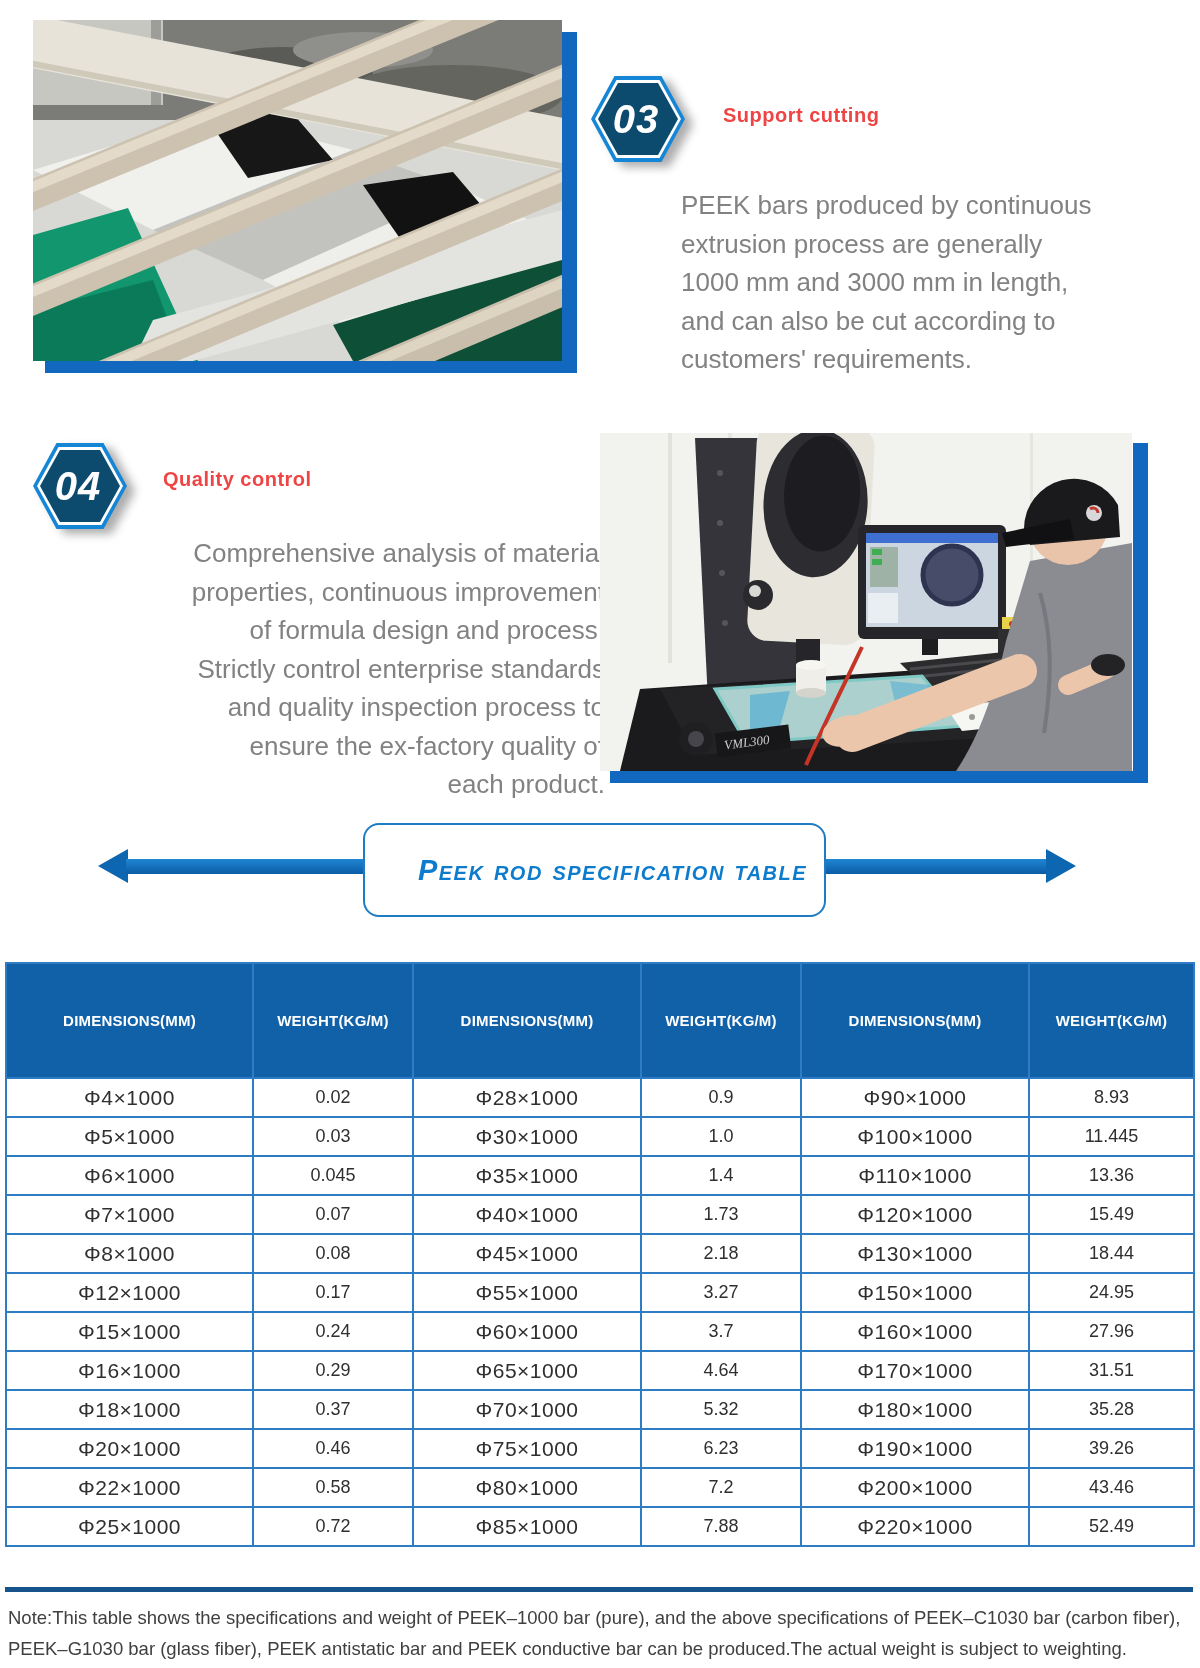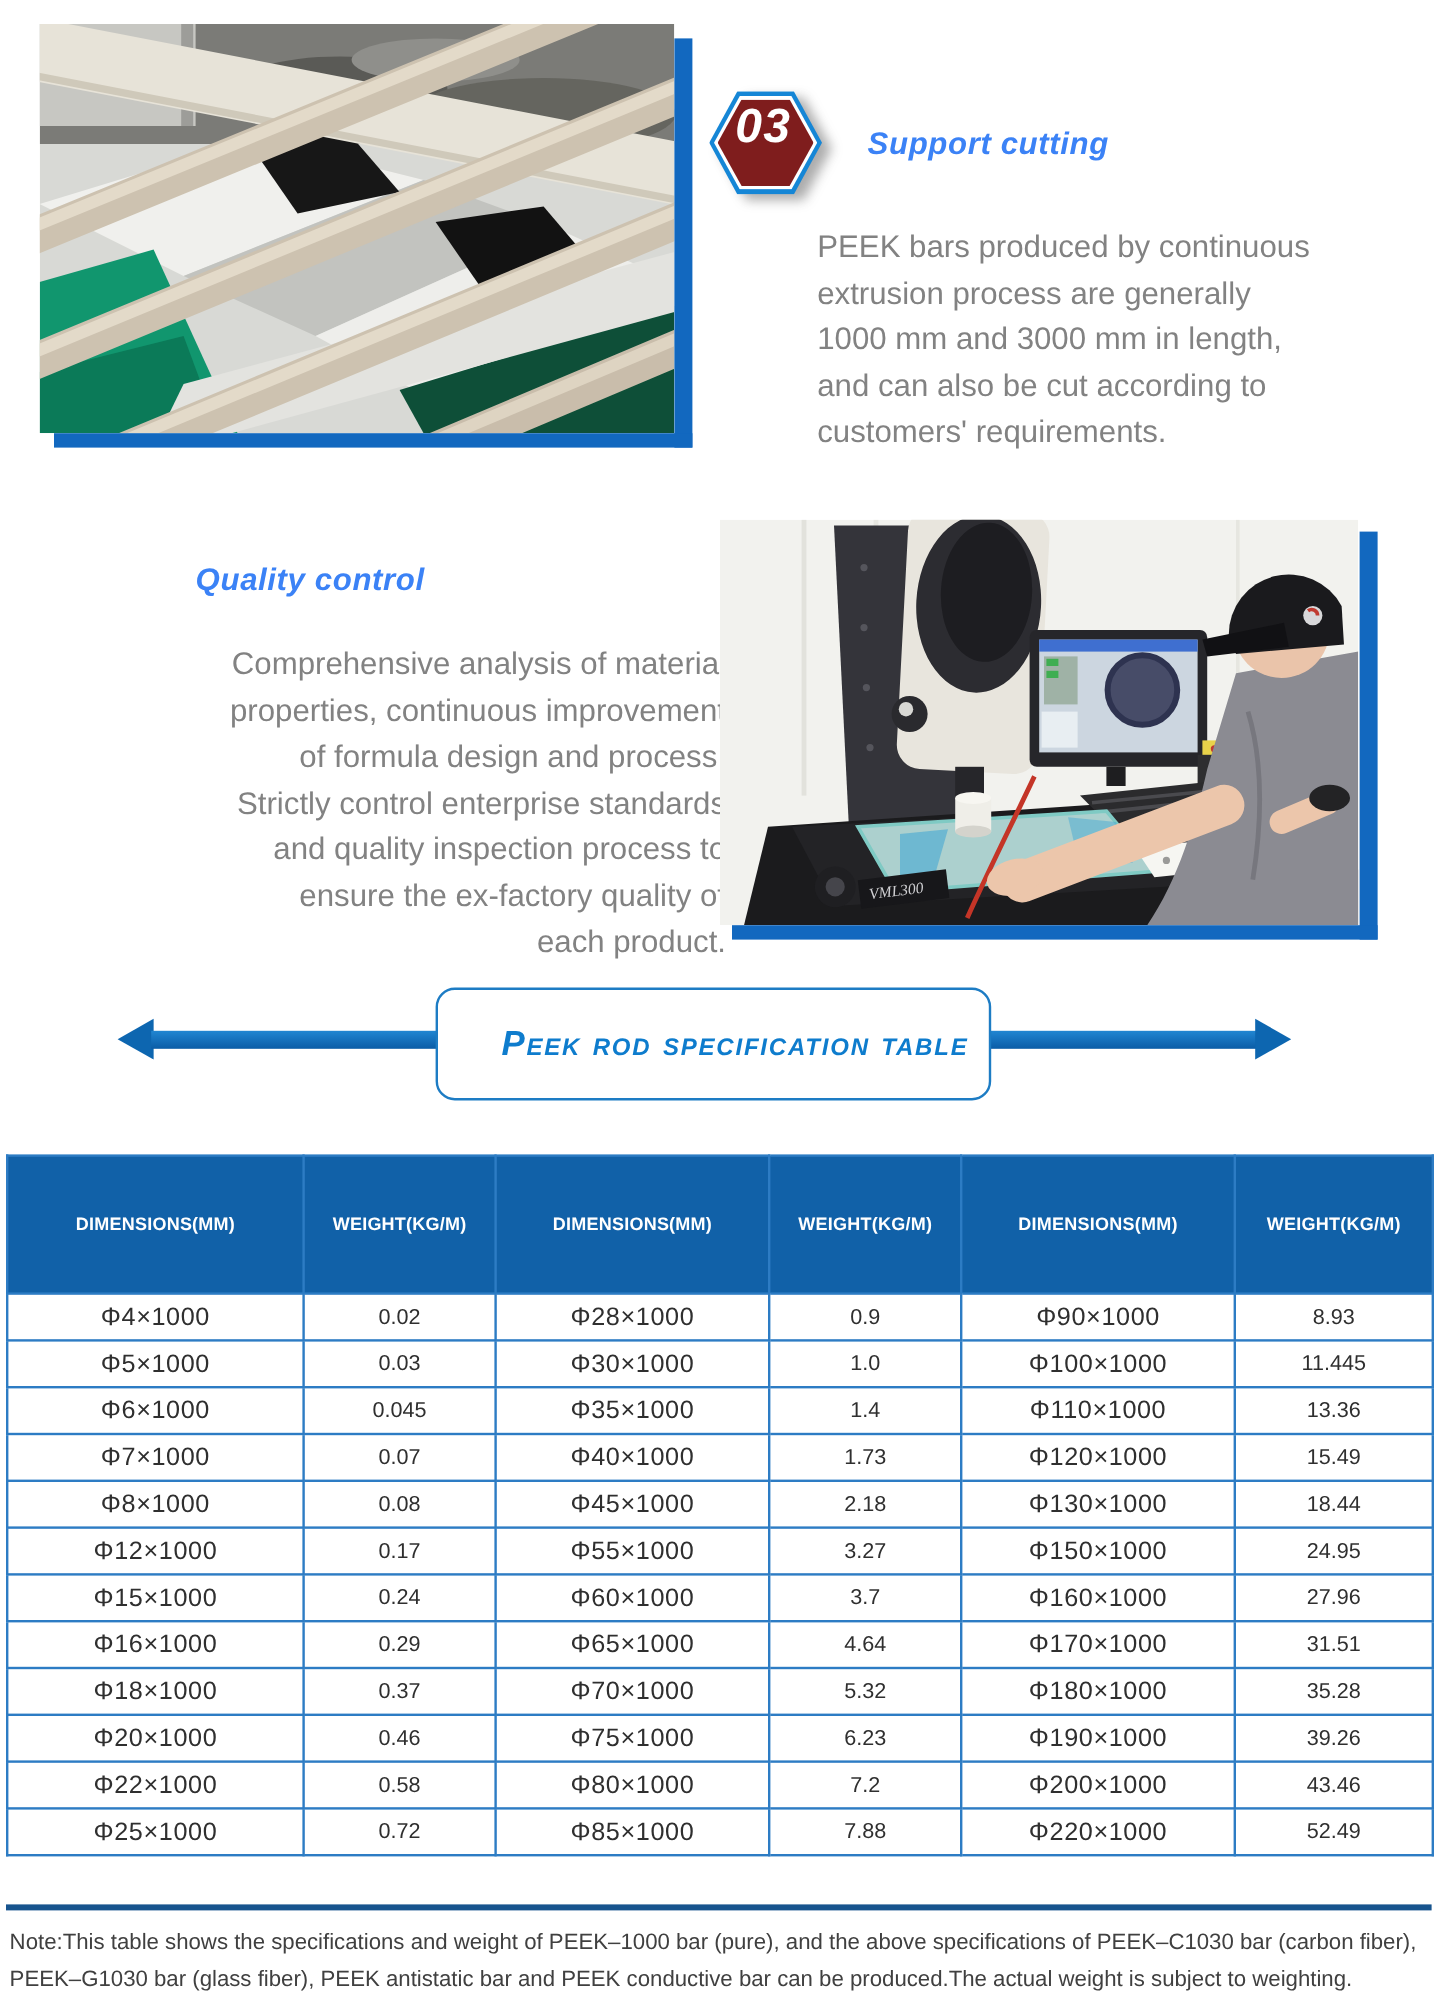--- a/index.html
+++ b/index.html
@@ -11,24 +11,24 @@
   
   .photo{position:absolute;overflow:hidden;}
   .photo svg{display:block;width:100%;height:100%;}
   .frame-bar{position:absolute;background:#1268bf;}
 
   
   .badge{position:absolute;width:94px;height:86px;filter:drop-shadow(8px 5px 5px rgba(70,70,70,.45));}
   .hexclip{clip-path:polygon(0% 50%,25% 0%,75% 0%,100% 50%,75% 100%,25% 100%);}
   .badge .h1{position:absolute;inset:0;background:#1586d6;}
   .badge .h2{position:absolute;inset:4px;background:#ffffff;}
-  .badge .h3{position:absolute;inset:7px;background:#7f1d1d;display:flex;align-items:flex-start;justify-content:center;}
+  .badge .h3{position:absolute;inset:7px;background:#0c4a6e;display:flex;align-items:center;justify-content:center;}
   .badge .num{color:#ffffff;font-weight:bold;font-style:italic;font-size:40px;letter-spacing:1px;transform:translateX(-2px);}
 
-  .section-title{position:absolute;color:#3b82f6;font-weight:bold;font-size:26px;letter-spacing:0.5px;font-style:italic;}
+  .section-title{position:absolute;color:#ef4444;font-weight:bold;font-size:20px;letter-spacing:0.5px;}
   .section-para{position:absolute;color:#828282;font-size:26px;line-height:38.5px;white-space:pre-line;}
 
   
   .arrow-shaft{position:absolute;height:15px;background:linear-gradient(to bottom,#2186d2,#0a5ca6);}
   .arrow-head{position:absolute;width:0;height:0;border-top:17px solid transparent;border-bottom:17px solid transparent;}
   .arrow-head.left{border-right:30px solid #0d66b0;}
   .arrow-head.right{border-left:30px solid #0d66b0;}
   .banner-box{
     position:absolute;left:363px;top:823px;width:459px;height:90px;background:#ffffff;
     border:2px solid #1d7cc4;border-radius:16px;display:flex;align-items:center;justify-content:center;
@@ -107,20 +107,27 @@
       <span class="num">03</span>
     </div>
   </div>
   <div class="section-title" style="left:723px;top:104px;">Support cutting</div>
   <div class="section-para" style="left:681px;top:186px;width:490px;">PEEK bars produced by continuous
 extrusion process are generally
 1000 mm and 3000 mm in length,
 and can also be cut according to
 customers' requirements.</div>
 
+  <div class="badge" style="left:33px;top:443px;">
+    <div class="h1 hexclip"></div>
+    <div class="h2 hexclip"></div>
+    <div class="h3 hexclip">
+      <span class="num">04</span>
+    </div>
+  </div>
   <div class="section-title" style="left:163px;top:468px;">Quality control</div>
   <div class="section-para" style="left:100px;top:534px;width:505px;text-align:right;">Comprehensive analysis of material
 properties, continuous improvement
 of formula design and process.
 Strictly control enterprise standards
 and quality inspection process to
 ensure the ex-factory quality of
 each product.</div>
 
   <div class="photo" style="left:600px;top:433px;width:532px;height:338px;">

